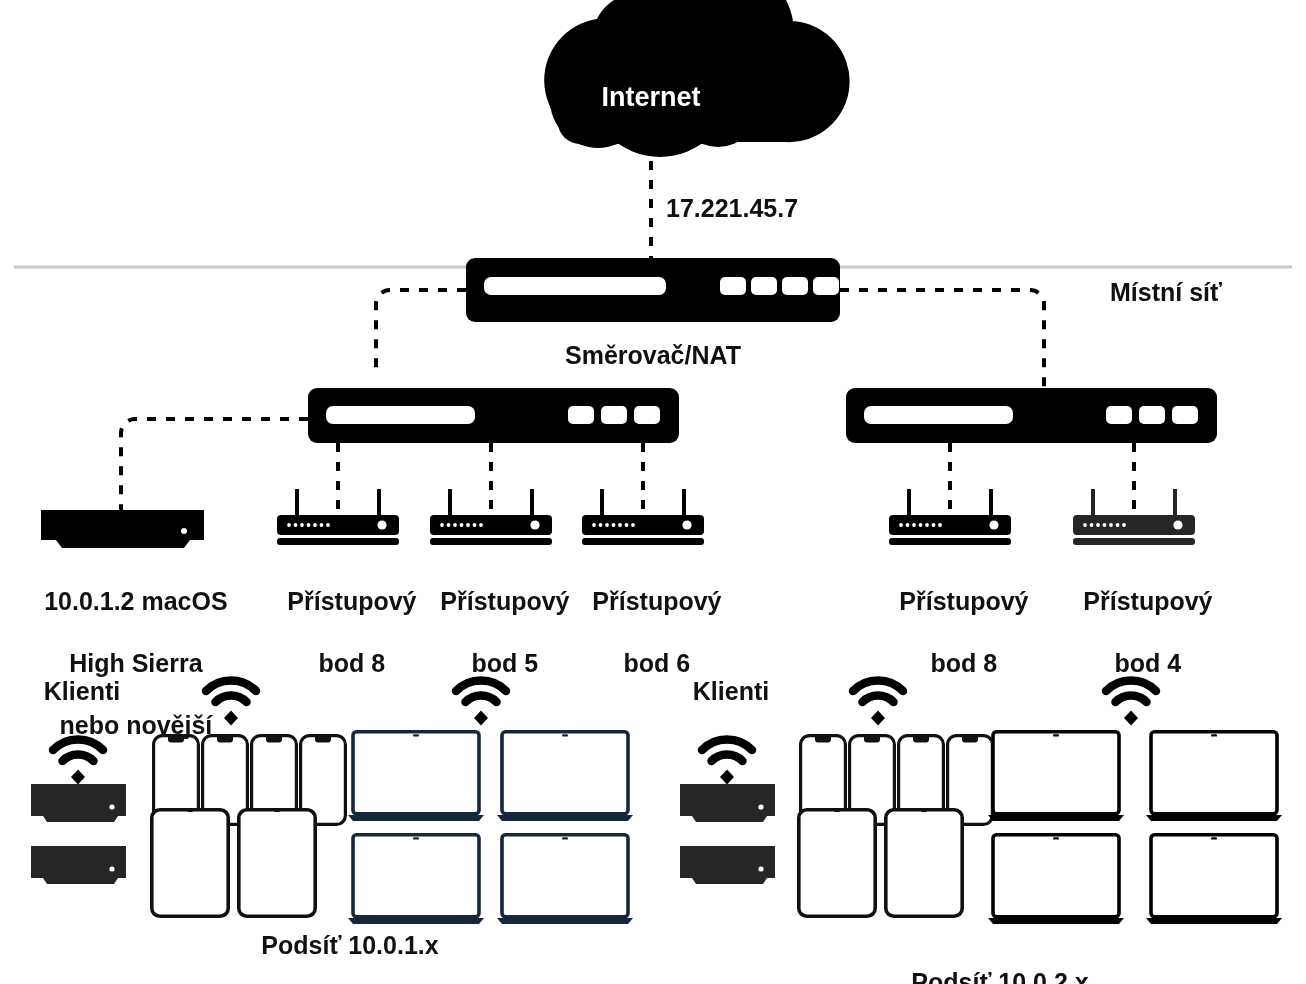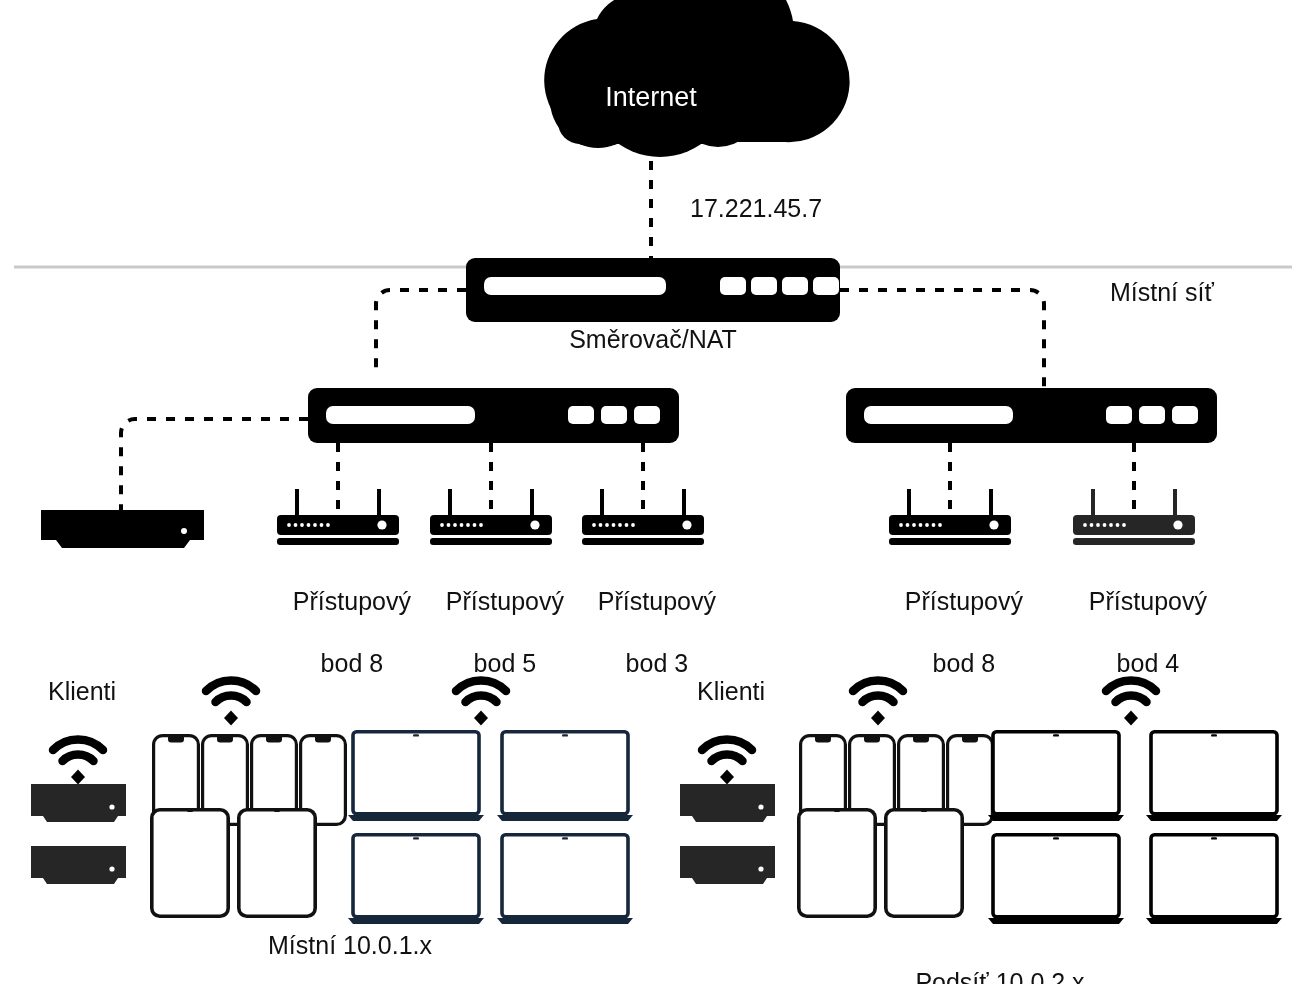--- a/index.html
+++ b/index.html
@@ -1,17 +1,17 @@
 <!DOCTYPE html>
 <html><head>
 <meta charset="utf-8">
 <style>
   html,body{margin:0;padding:0;background:#ffffff;}
   body{width:1306px;height:984px;font-family:"Liberation Sans","DejaVu Sans",sans-serif;color:#0d0d0d;overflow:hidden;}
-  #stage{position:relative;width:1306px;height:984px;}
+  #stage{position:relative;width:1306px;height:984px;font-weight:bold;}
   svg#diagram{position:absolute;left:0;top:0;width:1306px;height:984px;display:block;}
   .lbl{position:absolute;text-align:center;font-size:25px;line-height:30px;color:#111111;white-space:pre;}
   .lbl.l2{line-height:31px;}
 </style>
 </head>
 <body>
 
 <div id="stage">
 
   <svg id="diagram" viewBox="0 0 1306 984">
@@ -241,53 +241,58 @@
           <use href="#laptop-sym" x="988" y="833"></use>
         </g>
       <g color="#000000">
           <use href="#laptop-sym" x="1146" y="833"></use>
         </g>
     </g>
   </svg>
 
   <div class="lbl" style="left:551px;top:82px;width:200px;color:#ffffff;font-size:27px;">Internet</div>
 
-  <div class="lbl" style="left:666px;top:193px;width:220px;text-align:left;margin-left:24px;">17.221.45.7</div>
+  <div class="lbl" style="left:666px;top:193px;width:220px;text-align:left;">17.221.45.7</div>
 
   <div class="lbl" style="left:1110px;top:277px;width:200px;text-align:left;">Místní síť</div>
 
-  <div class="lbl" style="left:453px;top:324px;width:400px;">Směrovač/NAT</div>
-
+  <div class="lbl" style="left:453px;top:340px;width:400px;">Směrovač/NAT</div>
+
+  <div class="lbl l2" style="left:4px;top:555px;width:236px;">
+    <span>10.0.1.2 macOS</span><br>
+    <span>High Sierra</span><br>
+    <span>nebo novější</span>
+  </div>
 
   <div class="lbl l2" style="left:258px;top:555px;width:160px;">
     <span>Přístupový</span><br>
     <span>bod 8</span>
   </div>
 
   <div class="lbl l2" style="left:411px;top:555px;width:160px;">
     <span>Přístupový</span><br>
     <span>bod 5</span>
   </div>
 
   <div class="lbl l2" style="left:563px;top:555px;width:160px;">
     <span>Přístupový</span><br>
-    <span>bod 3</span>
+    <span>bod 6</span>
   </div>
 
   <div class="lbl l2" style="left:870px;top:555px;width:160px;">
     <span>Přístupový</span><br>
     <span>bod 8</span>
   </div>
 
   <div class="lbl l2" style="left:1054px;top:555px;width:160px;">
     <span>Přístupový</span><br>
     <span>bod 4</span>
   </div>
 
   <div class="lbl" style="left:12px;top:676px;width:140px;">Klienti</div>
 
   <div class="lbl" style="left:661px;top:676px;width:140px;">Klienti</div>
 
-  <div class="lbl" style="left:170px;top:930px;width:360px;">Místní 10.0.1.x</div>
+  <div class="lbl" style="left:170px;top:930px;width:360px;">Podsíť 10.0.1.x</div>
 
   <div class="lbl" style="left:820px;top:967px;width:360px;">Podsíť 10.0.2.x</div>
 
 </div>
 
 </body></html>

